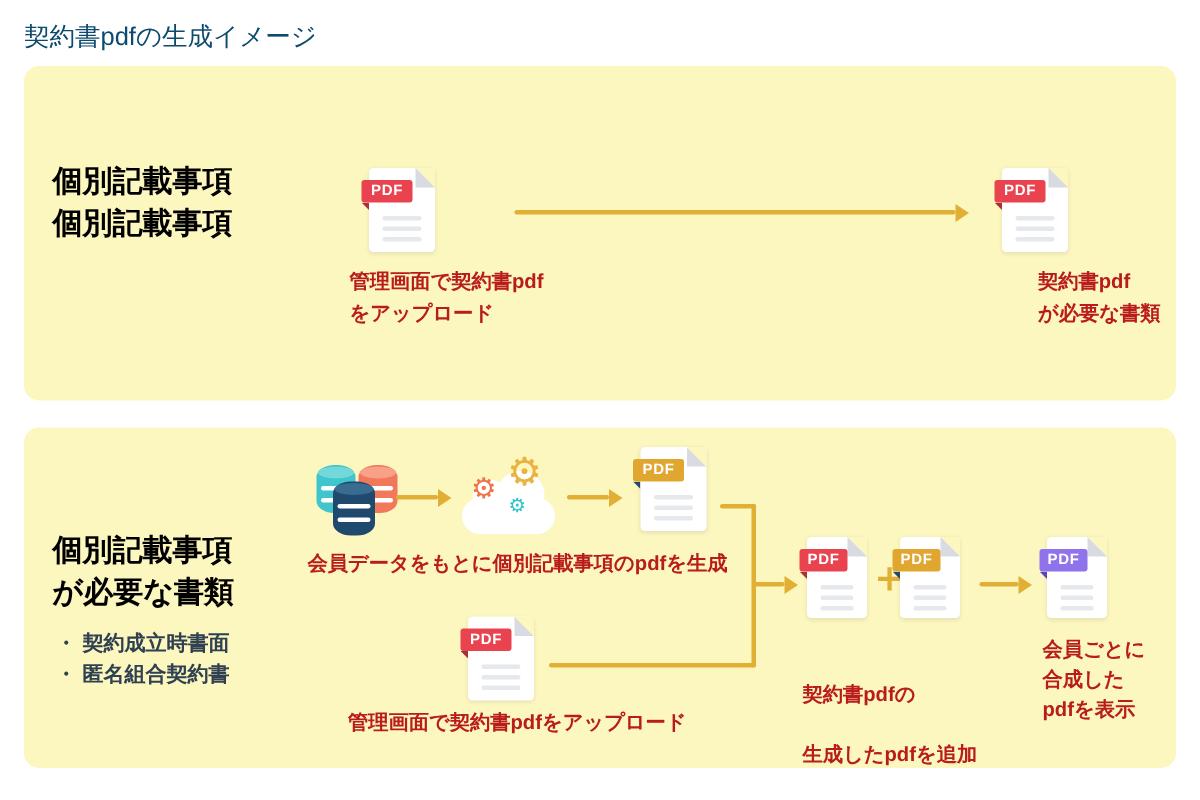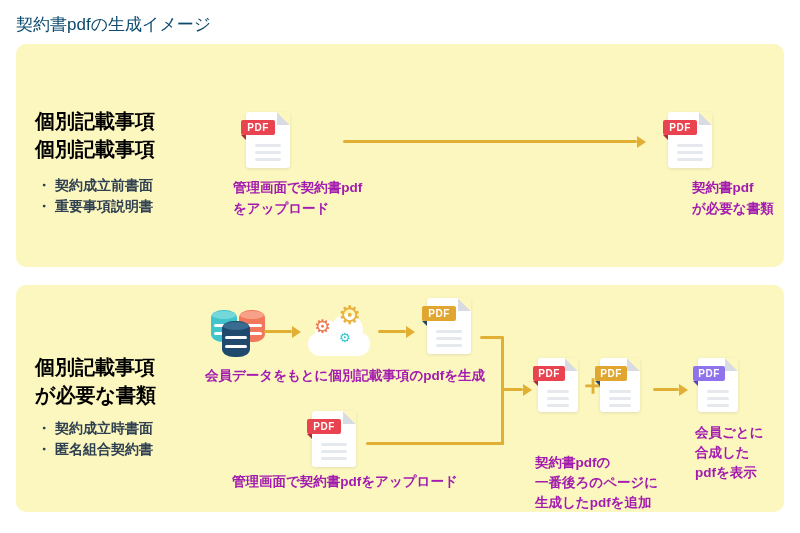--- a/index.html
+++ b/index.html
@@ -6,21 +6,21 @@
   body{width:800px;height:533px;position:relative;overflow:hidden;
        font-family:"Liberation Sans","DejaVu Sans",sans-serif;}
   .page-title{position:absolute;left:16px;top:13px;font-size:17px;font-weight:400;color:#0c4a6e;}
   .box{position:absolute;left:16px;width:768px;background:#FCF6BF;border-radius:10px;}
   .box1{top:44px;height:223px;}
   .box2{top:285px;height:227px;}
   .head{position:absolute;color:#000000;font-weight:800;font-size:20px;line-height:28px;white-space:pre;}
   .bullets{position:absolute;color:#2F4051;font-weight:700;font-size:14px;line-height:21px;}
   .bullets .row{white-space:nowrap;}
   .bullets .mark{margin-right:4px;}
-  .cap{position:absolute;color:#a21caf;font-weight:700;font-size:13.5px;line-height:21px;white-space:nowrap;}
+  .cap{position:absolute;color:#b91c1c;font-weight:700;font-size:13.5px;line-height:21px;white-space:nowrap;}
   .cap3{line-height:20px;}
   
   .aline{position:absolute;height:3px;background:#E2AF35;border-radius:2px;}
   .ahead{position:absolute;width:0;height:0;border-left:9px solid #E2AF35;
          border-top:6px solid transparent;border-bottom:6px solid transparent;}
   .vline{position:absolute;width:3px;background:#E2AF35;border-radius:2px;}
   .plus{position:absolute;color:#E2AF35;font-size:28px;font-weight:800;line-height:1;}
   
   .pdf{position:absolute;width:44px;height:56px;}
   .pdf.sm{width:40px;height:54px;}
@@ -57,24 +57,20 @@
   .gear{position:absolute;line-height:1;font-family:"DejaVu Sans",sans-serif;z-index:2;}
 </style>
 </head>
 <body>
 
 <div class="page-title">契約書pdfの生成イメージ</div>
 
 <div class="box box1">
   <div class="head" style="left:19px;top:63px;"><span>個別記載事項</span><br><span>個別記載事項</span></div>
 
-  <div class="bullets" style="left:21px;top:131px;">
-    <div class="row"><span class="mark">・</span><span>契約成立前書面</span></div>
-    <div class="row"><span class="mark">・</span><span>重要事項説明書</span></div>
-  </div>
 
   <div class="pdf red" style="left:230px;top:68px;">
     <div class="paper"></div>
     <div class="corner"></div>
     <div class="ribbon">PDF</div>
     <div class="rfold"></div>
     <div class="lines">
         <i></i>
         <i></i>
         <i></i>
@@ -189,21 +185,21 @@
     <div class="paper"></div>
     <div class="corner"></div>
     <div class="ribbon">PDF</div>
     <div class="rfold"></div>
     <div class="lines">
         <i></i>
         <i></i>
         <i></i>
       </div>
   </div>
-  <div class="cap cap3" style="left:519px;top:138px;margin-top:30px;"><span>契約書pdfの</span><br><span>一番後ろのページに</span><br><span>生成したpdfを追加</span></div>
+  <div class="cap cap3" style="left:519px;top:138px;margin-top:30px;"><span>契約書pdfの</span><br><br><span>生成したpdfを追加</span></div>
 
   <div class="aline" style="left:637px;top:103px;width:26px;"></div>
   <div class="ahead" style="left:663px;top:99px;"></div>
 
   <div class="pdf purple sm" style="left:682px;top:73px;">
     <div class="paper"></div>
     <div class="corner"></div>
     <div class="ribbon">PDF</div>
     <div class="rfold"></div>
     <div class="lines">

